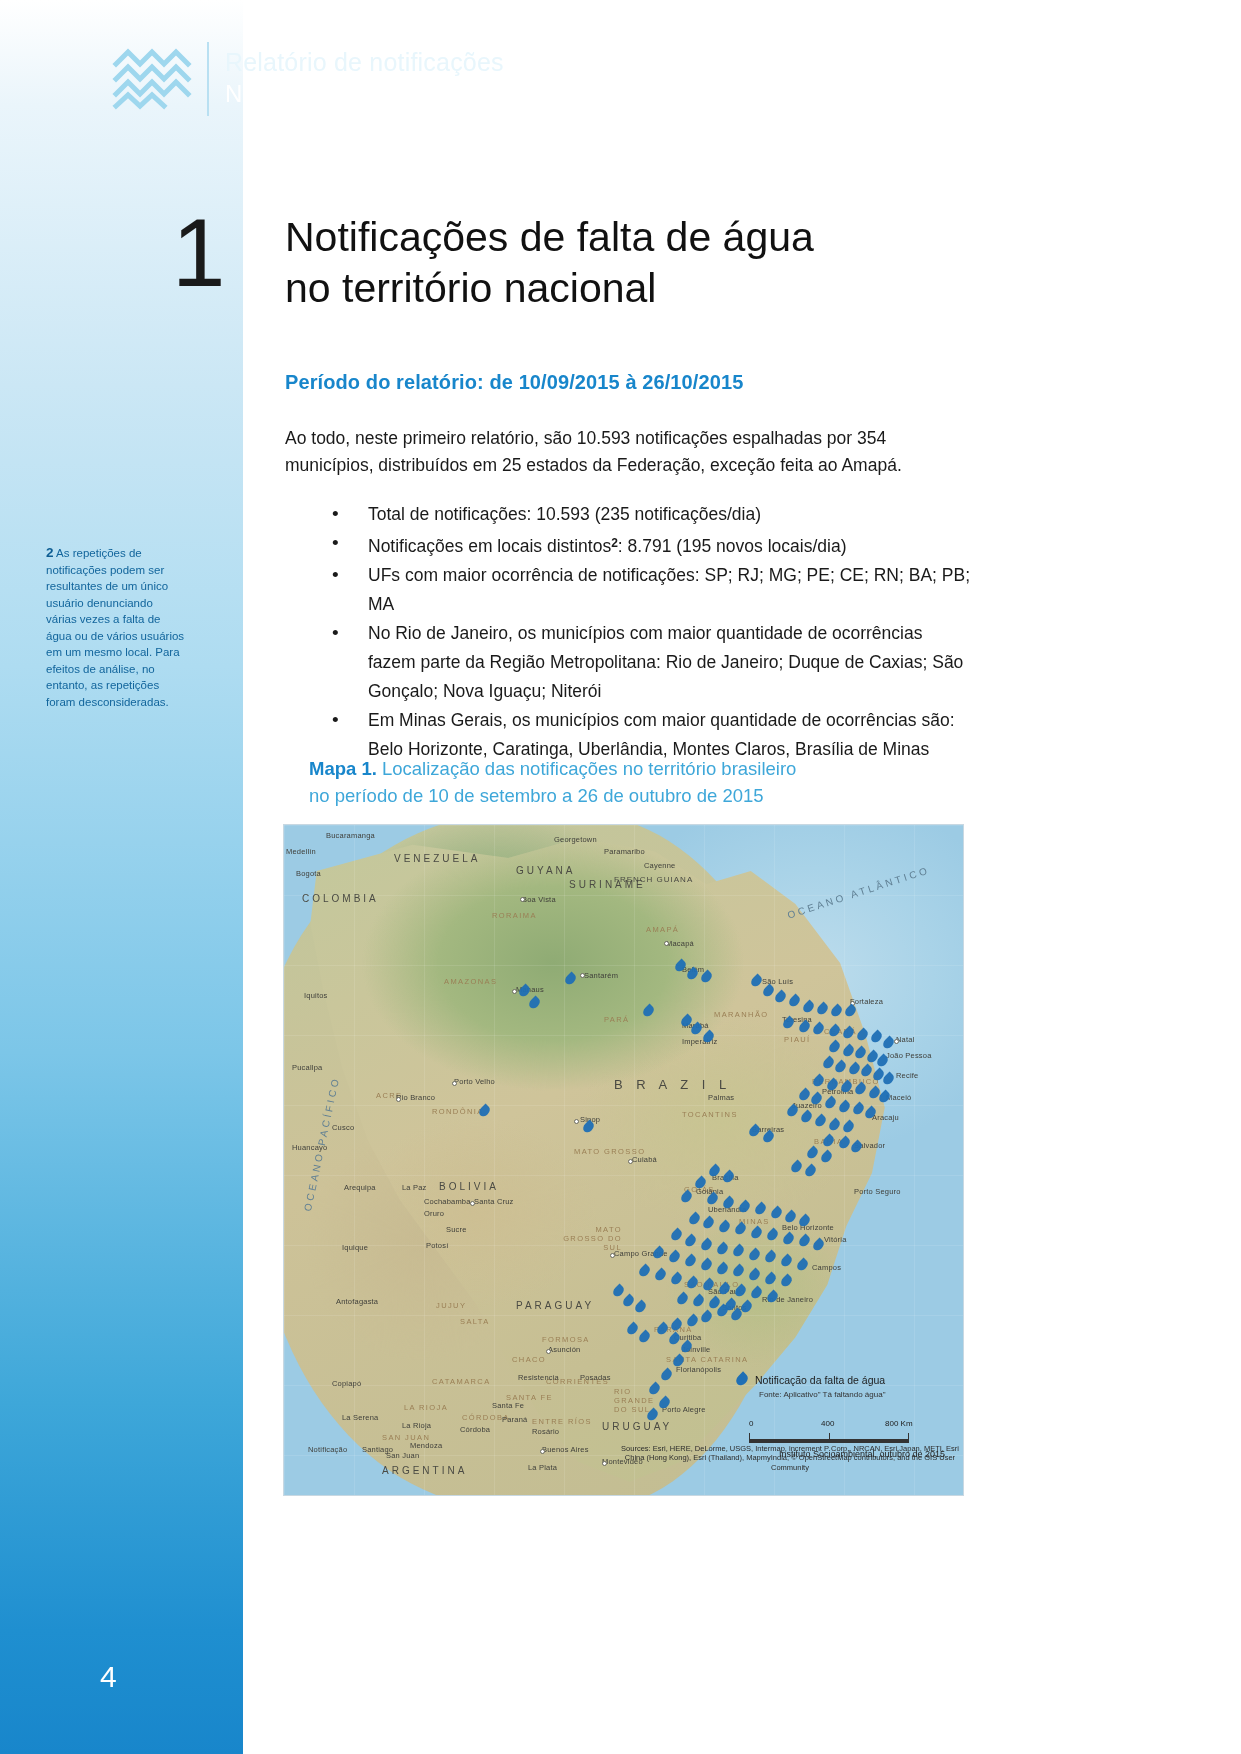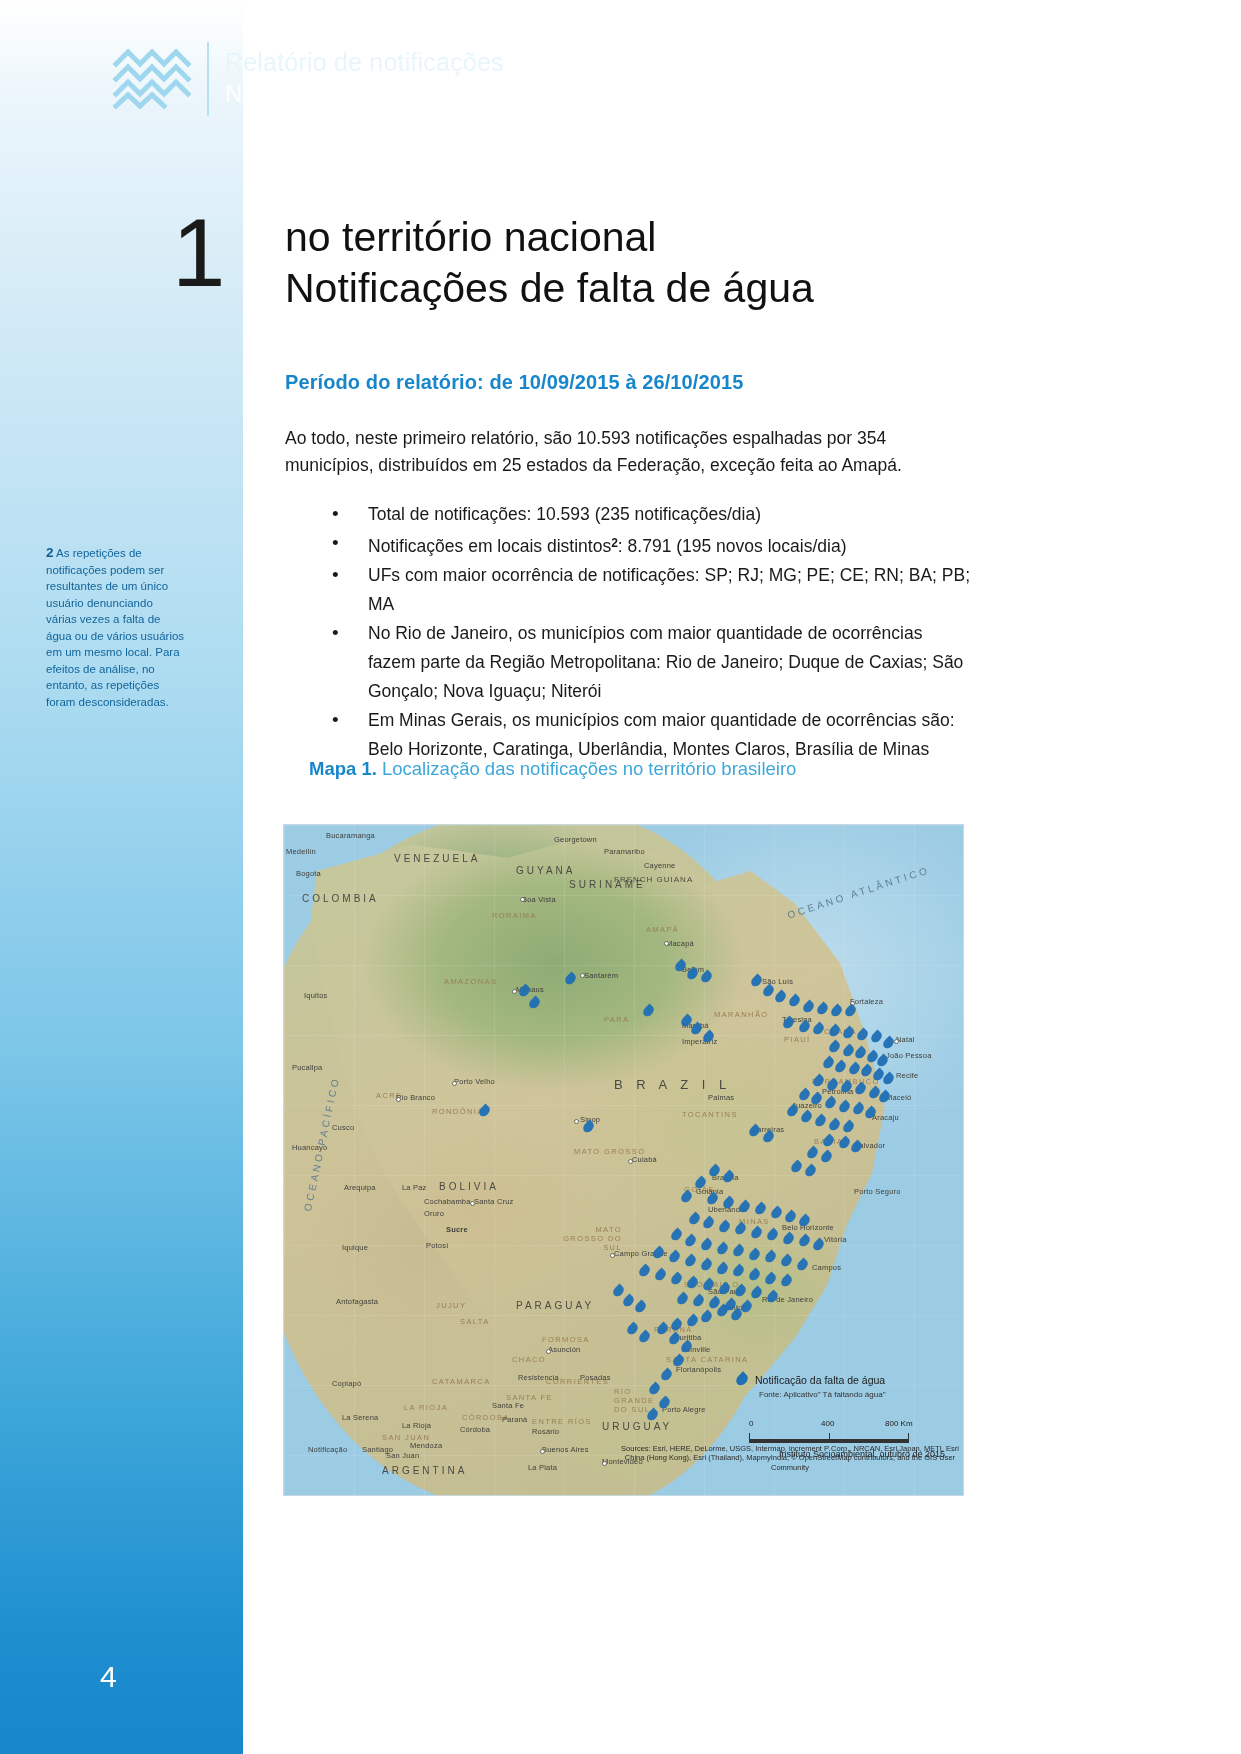--- a/index.html
+++ b/index.html
@@ -391,22 +391,22 @@
     <div class="header-title">Relatório de notificações</div>
     <div class="header-sub">
       <span>NÚMERO 1</span><span class="sq">■</span><span>NOVEMBRO DE 2015</span>
     </div>
   </div>
 </div>
 
 <div class="chapter-number">1</div>
 
 <div class="page-title">
+  <div>Notificações de falta de água</div>
   <div>no território nacional</div>
-  <div>Notificações de falta de água</div>
 </div>
 
 <div class="period">Período do relatório: de 10/09/2015 à 26/10/2015</div>
 
 <div class="intro">Ao todo, neste primeiro relatório, são 10.593 notificações espalhadas por 354 municípios, distribuídos em 25 estados da Federação, exceção feita ao Amapá.</div>
 
 <ul class="bullets">
   <li>Total de notificações: 10.593 (235 notificações/dia)</li>
   <li><span>Notificações em locais distintos</span><span class="sup">2</span><span>: 8.791 (195 novos locais/dia)</span></li>
   <li>UFs com maior ocorrência de notificações: SP; RJ; MG; PE; CE; RN; BA; PB; MA</li>
@@ -415,20 +415,21 @@
 </ul>
 
 <div class="sidenote">
   <b>2</b>
   <span>As repetições de notificações podem ser resultantes de um único usuário denunciando várias vezes a falta de água ou de vários usuários em um mesmo local. Para efeitos de análise, no entanto, as repetições foram desconsideradas.</span>
 </div>
 
 <div class="map-caption">
   <b>Mapa 1.</b>
   <span>Localização das notificações no território brasileiro</span><br>
+  <span>no período de 10 de setembro a 26 de outubro de 2015</span>
 </div>
 
 <div class="map-frame">
   <div class="map-ocean"></div>
   <div class="land land-main"></div>
   <div class="land-shape"></div>
   <div class="map-grid"></div>
 
   <div class="map-label ocean" style="left: 500px; top: 62px; transform: rotate(-18deg);">OCEANO ATLÂNTICO</div>
   <div class="map-label ocean" style="left: 18px; top: 385px; transform: rotate(-78deg); transform-origin: left top;">OCEANO PACÍFICO</div>
@@ -502,21 +503,21 @@
   <div class="map-label city" style="left: 8px; top: 238px;">Pucallpa</div>
   <div class="map-label city" style="left: 170px; top: 252px;">Porto Velho</div>
   <div class="map-label city" style="left: 112px; top: 268px;">Rio Branco</div>
   <div class="map-label city" style="left: 48px; top: 298px;">Cusco</div>
   <div class="map-label city" style="left: 8px; top: 282px; margin-top: 36px;">Huancayo</div>
   <div class="map-label city" style="left: 60px; top: 358px;">Arequipa</div>
   <div class="map-label city" style="left: 118px; top: 358px;">La Paz</div>
   <div class="map-label city" style="left: 140px; top: 372px;">Cochabamba</div>
   <div class="map-label city" style="left: 140px; top: 384px;">Oruro</div>
   <div class="map-label city" style="left: 190px; top: 372px;">Santa Cruz</div>
-  <div class="map-label city" style="left: 162px; top: 400px; font-weight: bold;">Sucre</div>
+  <div class="map-label city" style="left: 162px; top: 400px;">Sucre</div>
   <div class="map-label city" style="left: 142px; top: 416px;">Potosí</div>
   <div class="map-label city" style="left: 58px; top: 418px;">Iquique</div>
   <div class="map-label city" style="left: 52px; top: 472px;">Antofagasta</div>
   <div class="map-label city" style="left: 48px; top: 554px;">Copiapó</div>
   <div class="map-label city" style="left: 58px; top: 588px;">La Serena</div>
   <div class="map-label city" style="left: 24px; top: 620px;">Notificação</div>
   <div class="map-label city" style="left: 78px; top: 620px;">Santiago</div>
   <div class="map-label city" style="left: 126px; top: 616px;">Mendoza</div>
   <div class="map-label city" style="left: 102px; top: 626px;">San Juan</div>
   <div class="map-label city" style="left: 118px; top: 596px;">La Rioja</div>

